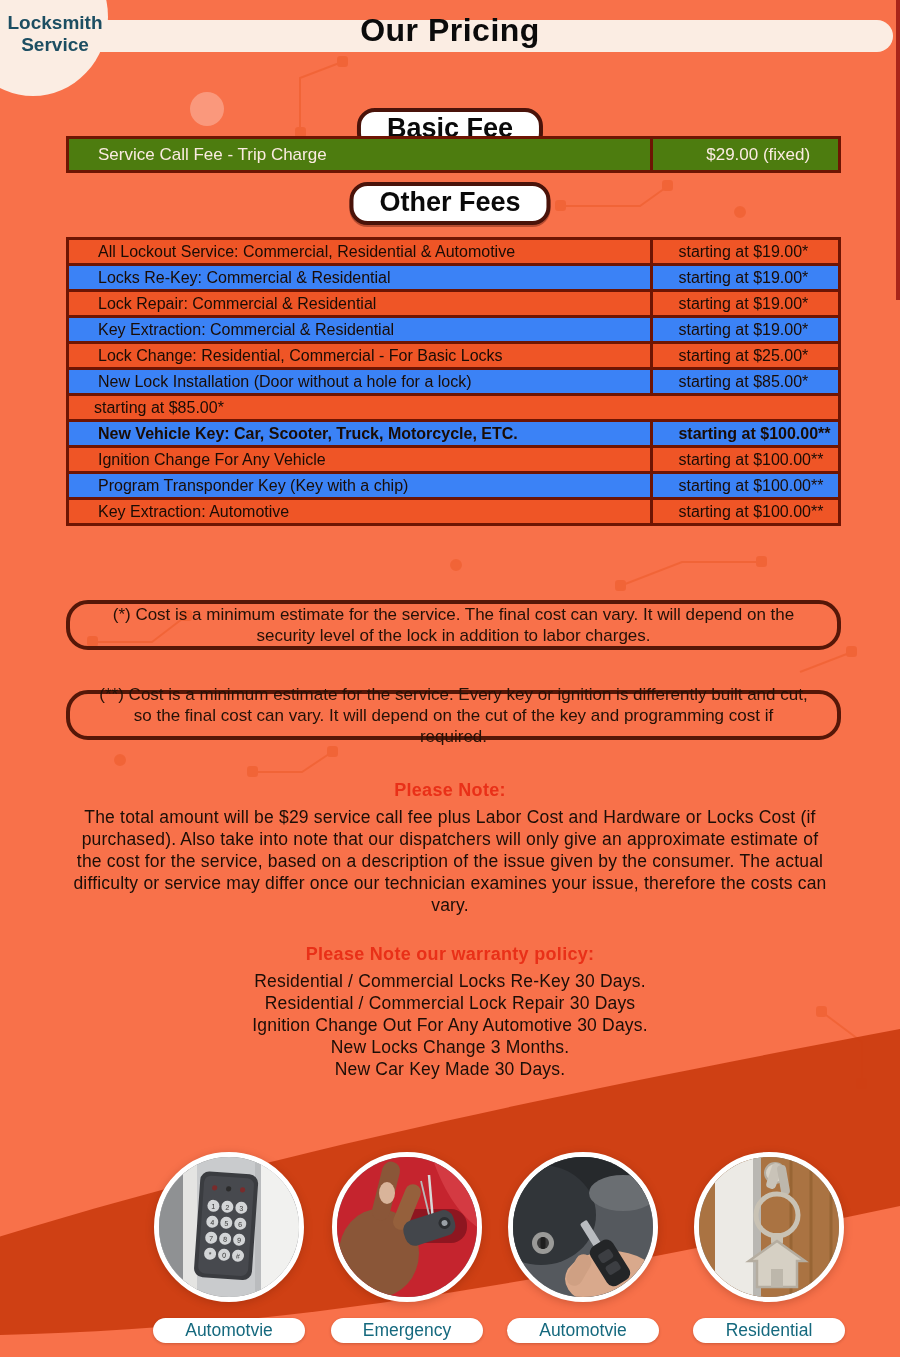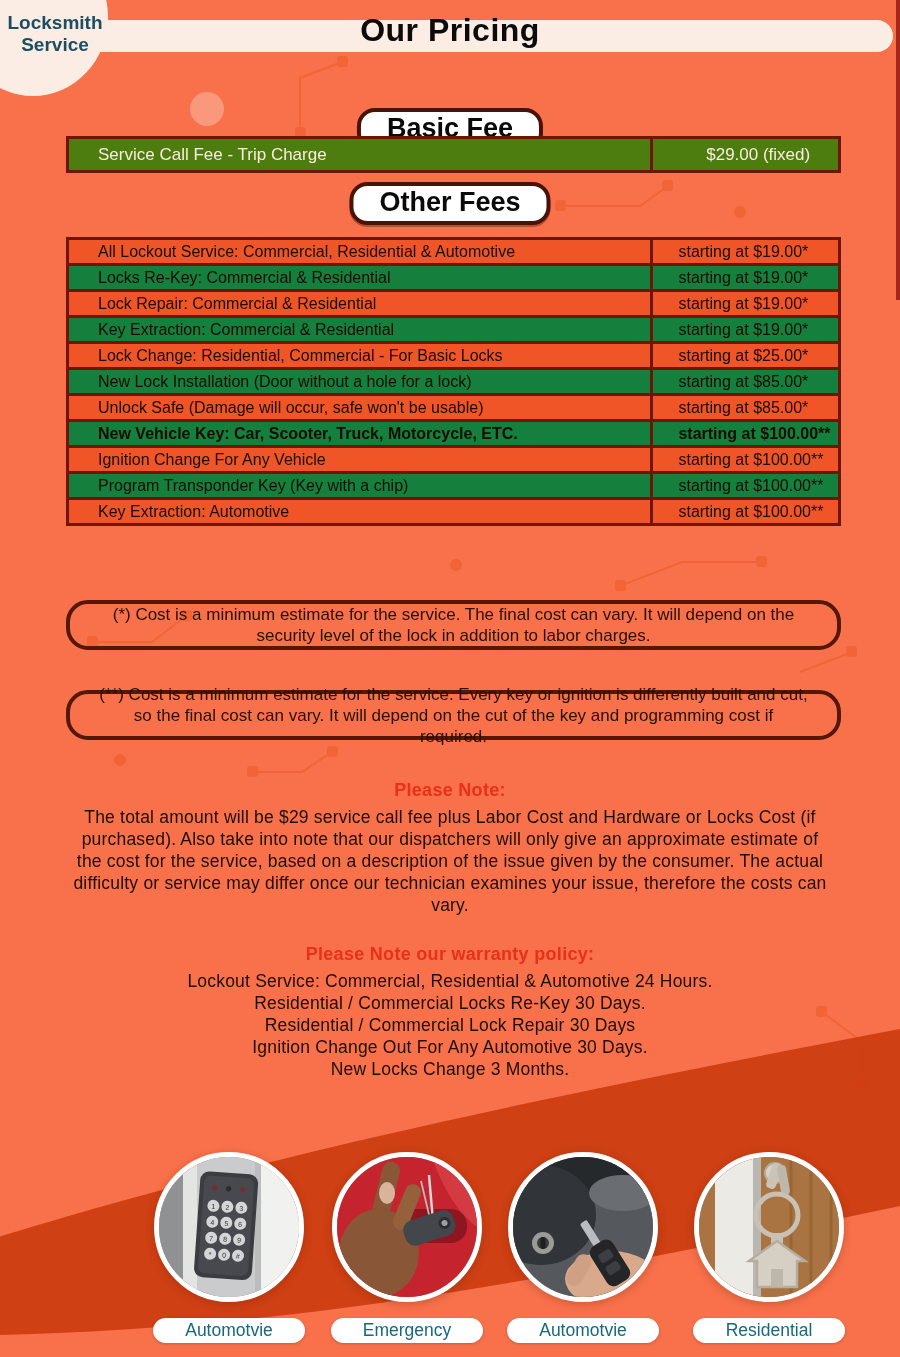--- a/index.html
+++ b/index.html
@@ -25,21 +25,21 @@
          box-shadow:0 2px 0 rgba(60,10,0,.35);white-space:nowrap;}
   .badge-basic{top:100px;margin-top:8px;}
   .badge-other{top:182px;}
   
   .fee-table{position:absolute;left:66px;width:775px;border:3px solid #6E1503;
              box-sizing:border-box;display:flex;flex-direction:column;z-index:2;}
   .basic-table{top:136px;height:37px;}
   .other-table{top:237px;height:289px;}
   .fee-row{flex:1;display:flex;align-items:center;background:#EF5526;}
   .fee-row + .fee-row{border-top:3px solid #6E1503;}
-  .fee-row.dark{background:#15803d;}
+  .fee-row.dark{background:#3b82f6;}
   .fee-row.bold{font-weight:bold;}
   .fee-service{flex:0 0 76%;box-sizing:border-box;padding-left:29px;font-size:16px;color:#1A0C05;
                border-right:3px solid #6E1503;align-self:stretch;display:flex;align-items:center;}
   .fee-price{flex:1;box-sizing:border-box;padding-left:25px;font-size:16px;color:#1A0C05;}
   .basic-table .fee-row{background:#4d7c0f;text-align:center;}
   .basic-table .fee-service,.basic-table .fee-price{color:#FBEBE1;font-size:17px;}
   
   .note-box{position:absolute;left:66px;width:775px;height:50px;box-sizing:border-box;
             border:4px solid #551708;border-radius:22px;display:flex;align-items:center;
             justify-content:center;text-align:center;padding:2px 28px;z-index:2;
@@ -137,21 +137,20 @@
       </div>
       <div class="fee-row light">
         <div class="fee-service">Lock Change: Residential, Commercial - For Basic Locks</div>
         <div class="fee-price">starting at $25.00*</div>
       </div>
       <div class="fee-row dark">
         <div class="fee-service">New Lock Installation (Door without a hole for a lock)</div>
         <div class="fee-price">starting at $85.00*</div>
       </div>
       <div class="fee-row light">
-        <div class="fee-service">Unlock Safe (Damage will occur, safe won't be usable)</div>
         <div class="fee-price">starting at $85.00*</div>
       </div>
       <div class="fee-row dark bold">
         <div class="fee-service">New Vehicle Key: Car, Scooter, Truck, Motorcycle, ETC.</div>
         <div class="fee-price">starting at $100.00**</div>
       </div>
       <div class="fee-row light">
         <div class="fee-service">Ignition Change For Any Vehicle</div>
         <div class="fee-price">starting at $100.00**</div>
       </div>
@@ -169,25 +168,25 @@
   <div class="note-box note-1">(*) Cost is a minimum estimate for the service. The final cost can vary. It will depend on the security level of the lock in addition to labor charges.</div>
 
   <div class="text-block" style="top:780px;">
     <div class="red-heading">Please Note:</div>
     <div class="note-body">The total amount will be $29 service call fee plus Labor Cost and Hardware or Locks Cost (if purchased). Also take into note that our dispatchers will only give an approximate estimate of the cost for the service, based on a description of the issue given by the consumer. The actual difficulty or service may differ once our technician examines your issue, therefore the costs can vary.</div>
   </div>
 
   <div class="text-block" style="top:944px;">
     <div class="red-heading">Please Note our warranty policy:</div>
     <div id="warranty-lines">
-        <div class="warranty-line">Lockout Service: Commercial, Residential &amp; Automotive 24 Hours.</div>
         <div class="warranty-line">Residential / Commercial Locks Re-Key 30 Days.</div>
         <div class="warranty-line">Residential / Commercial Lock Repair 30 Days</div>
         <div class="warranty-line">Ignition Change Out For Any Automotive 30 Days.</div>
         <div class="warranty-line">New Locks Change 3 Months.</div>
+        <div class="warranty-line">New Car Key Made 30 Days.</div>
       </div>
   </div>
 
   <div class="photo-circle" style="left:154px;">
     <svg viewBox="0 0 140 140">
       <rect width="140" height="140" fill="#c9cbcd"></rect>
       <rect x="0" width="30" height="140" fill="#8f9193"></rect>
       <rect x="24" width="14" height="140" fill="#e4e4e2"></rect>
       <rect x="96" width="6" height="140" fill="#babcbe"></rect>
       <rect x="102" width="38" height="140" fill="#f1f1ef"></rect>

